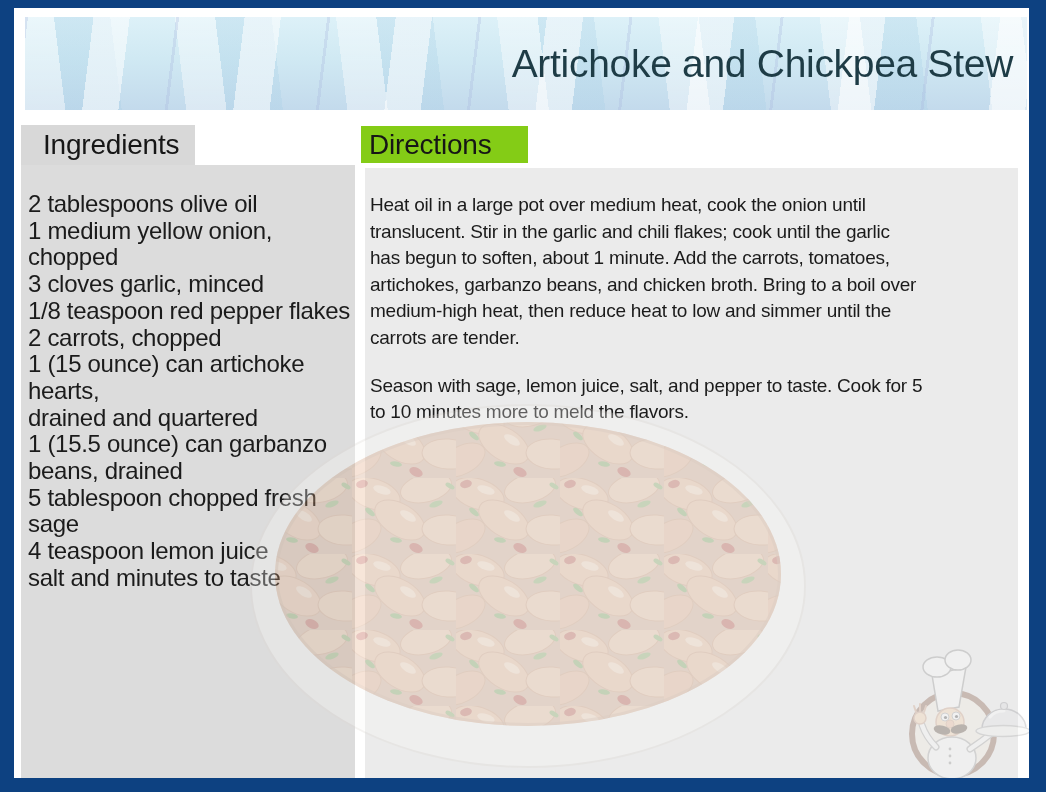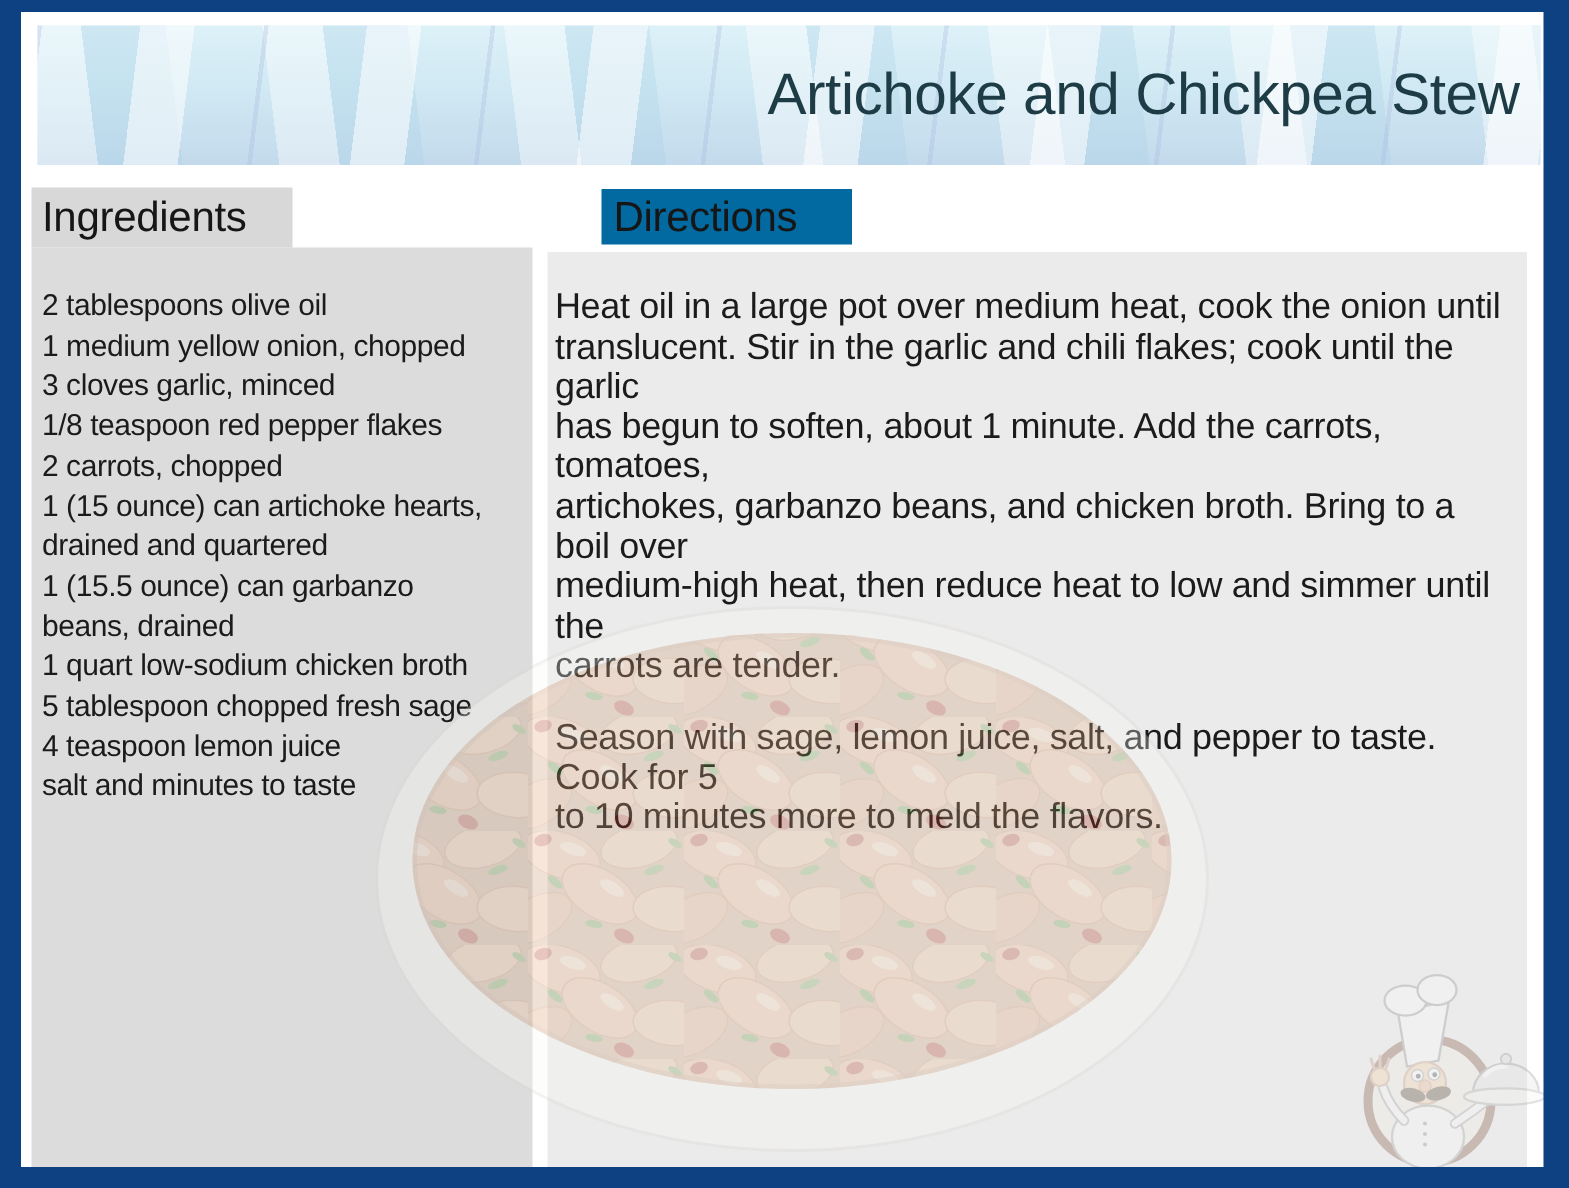--- a/index.html
+++ b/index.html
@@ -33,32 +33,32 @@
   .banner-title{
     font-size:39px;color:#1e3c46;letter-spacing:-0.3px;white-space:nowrap;
   }
 
   
   .section-head{
     position:absolute;z-index:2;box-sizing:border-box;
     display:flex;align-items:center;
     font-size:28px;color:#161616;letter-spacing:-0.2px;
   }
-  .ing-head{left:21px;top:125px;width:174px;height:40px;background:#d8d8d8;padding-left:7px;}
-  .dir-head{left:361px;top:126px;width:167px;height:37px;background:#0369a1;padding-left:8px;margin-left:40px;}
+  .ing-head{left:21px;top:125px;width:174px;height:40px;background:#d8d8d8;padding-left:22px;}
+  .dir-head{left:361px;top:126px;width:167px;height:37px;background:#84cc16;padding-left:8px;}
 
   
   .col{position:absolute;z-index:1;box-sizing:border-box;color:#1b1b1b;}
   .ing-body{
     left:21px;top:165px;width:334px;height:613px;background:#dcdcdc;
-    padding:26px 2px 0 7px;font-size:20px;line-height:26.7px;letter-spacing:-0.3px;
+    padding:26px 2px 0 7px;font-size:24px;line-height:26.7px;letter-spacing:-0.3px;
   }
   .dir-body{
     left:365px;top:168px;width:653px;height:610px;background:#ebebeb;
-    padding:24px 8px 0 5px;font-size:24px;line-height:26.6px;letter-spacing:-0.25px;
+    padding:24px 8px 0 5px;font-size:19px;line-height:26.6px;letter-spacing:-0.25px;
   }
   .ing-item{white-space:pre-line;}
   .dir-body p{margin:0 0 21px 0;white-space:pre-line;}
 
   
   .bowl-photo{position:absolute;left:248px;top:402px;z-index:5;opacity:0.30;pointer-events:none;}
   .chef-logo{position:absolute;left:898px;top:645px;z-index:5;opacity:0.30;pointer-events:none;}
 </style>
 </head>
 <body>
@@ -78,21 +78,20 @@
 <div class="col ing-body">
   <div class="ing-item">2 tablespoons olive oil</div>
   <div class="ing-item">1 medium yellow onion, chopped</div>
   <div class="ing-item">3 cloves garlic, minced</div>
   <div class="ing-item">1/8 teaspoon red pepper flakes</div>
   <div class="ing-item">2 carrots, chopped</div>
   <div class="ing-item">1 (15 ounce) can artichoke hearts,
 drained and quartered</div>
   <div class="ing-item">1 (15.5 ounce) can garbanzo
 beans, drained</div>
-  <div class="ing-item">1 quart low-sodium chicken broth</div>
   <div class="ing-item">5 tablespoon chopped fresh sage</div>
   <div class="ing-item">4 teaspoon lemon juice</div>
   <div class="ing-item">salt and minutes to taste</div>
 </div>
 
 <div class="col dir-body">
   <p>Heat oil in a large pot over medium heat, cook the onion until
 translucent. Stir in the garlic and chili flakes; cook until the garlic
 has begun to soften, about 1 minute. Add the carrots, tomatoes,
 artichokes, garbanzo beans, and chicken broth. Bring to a boil over

